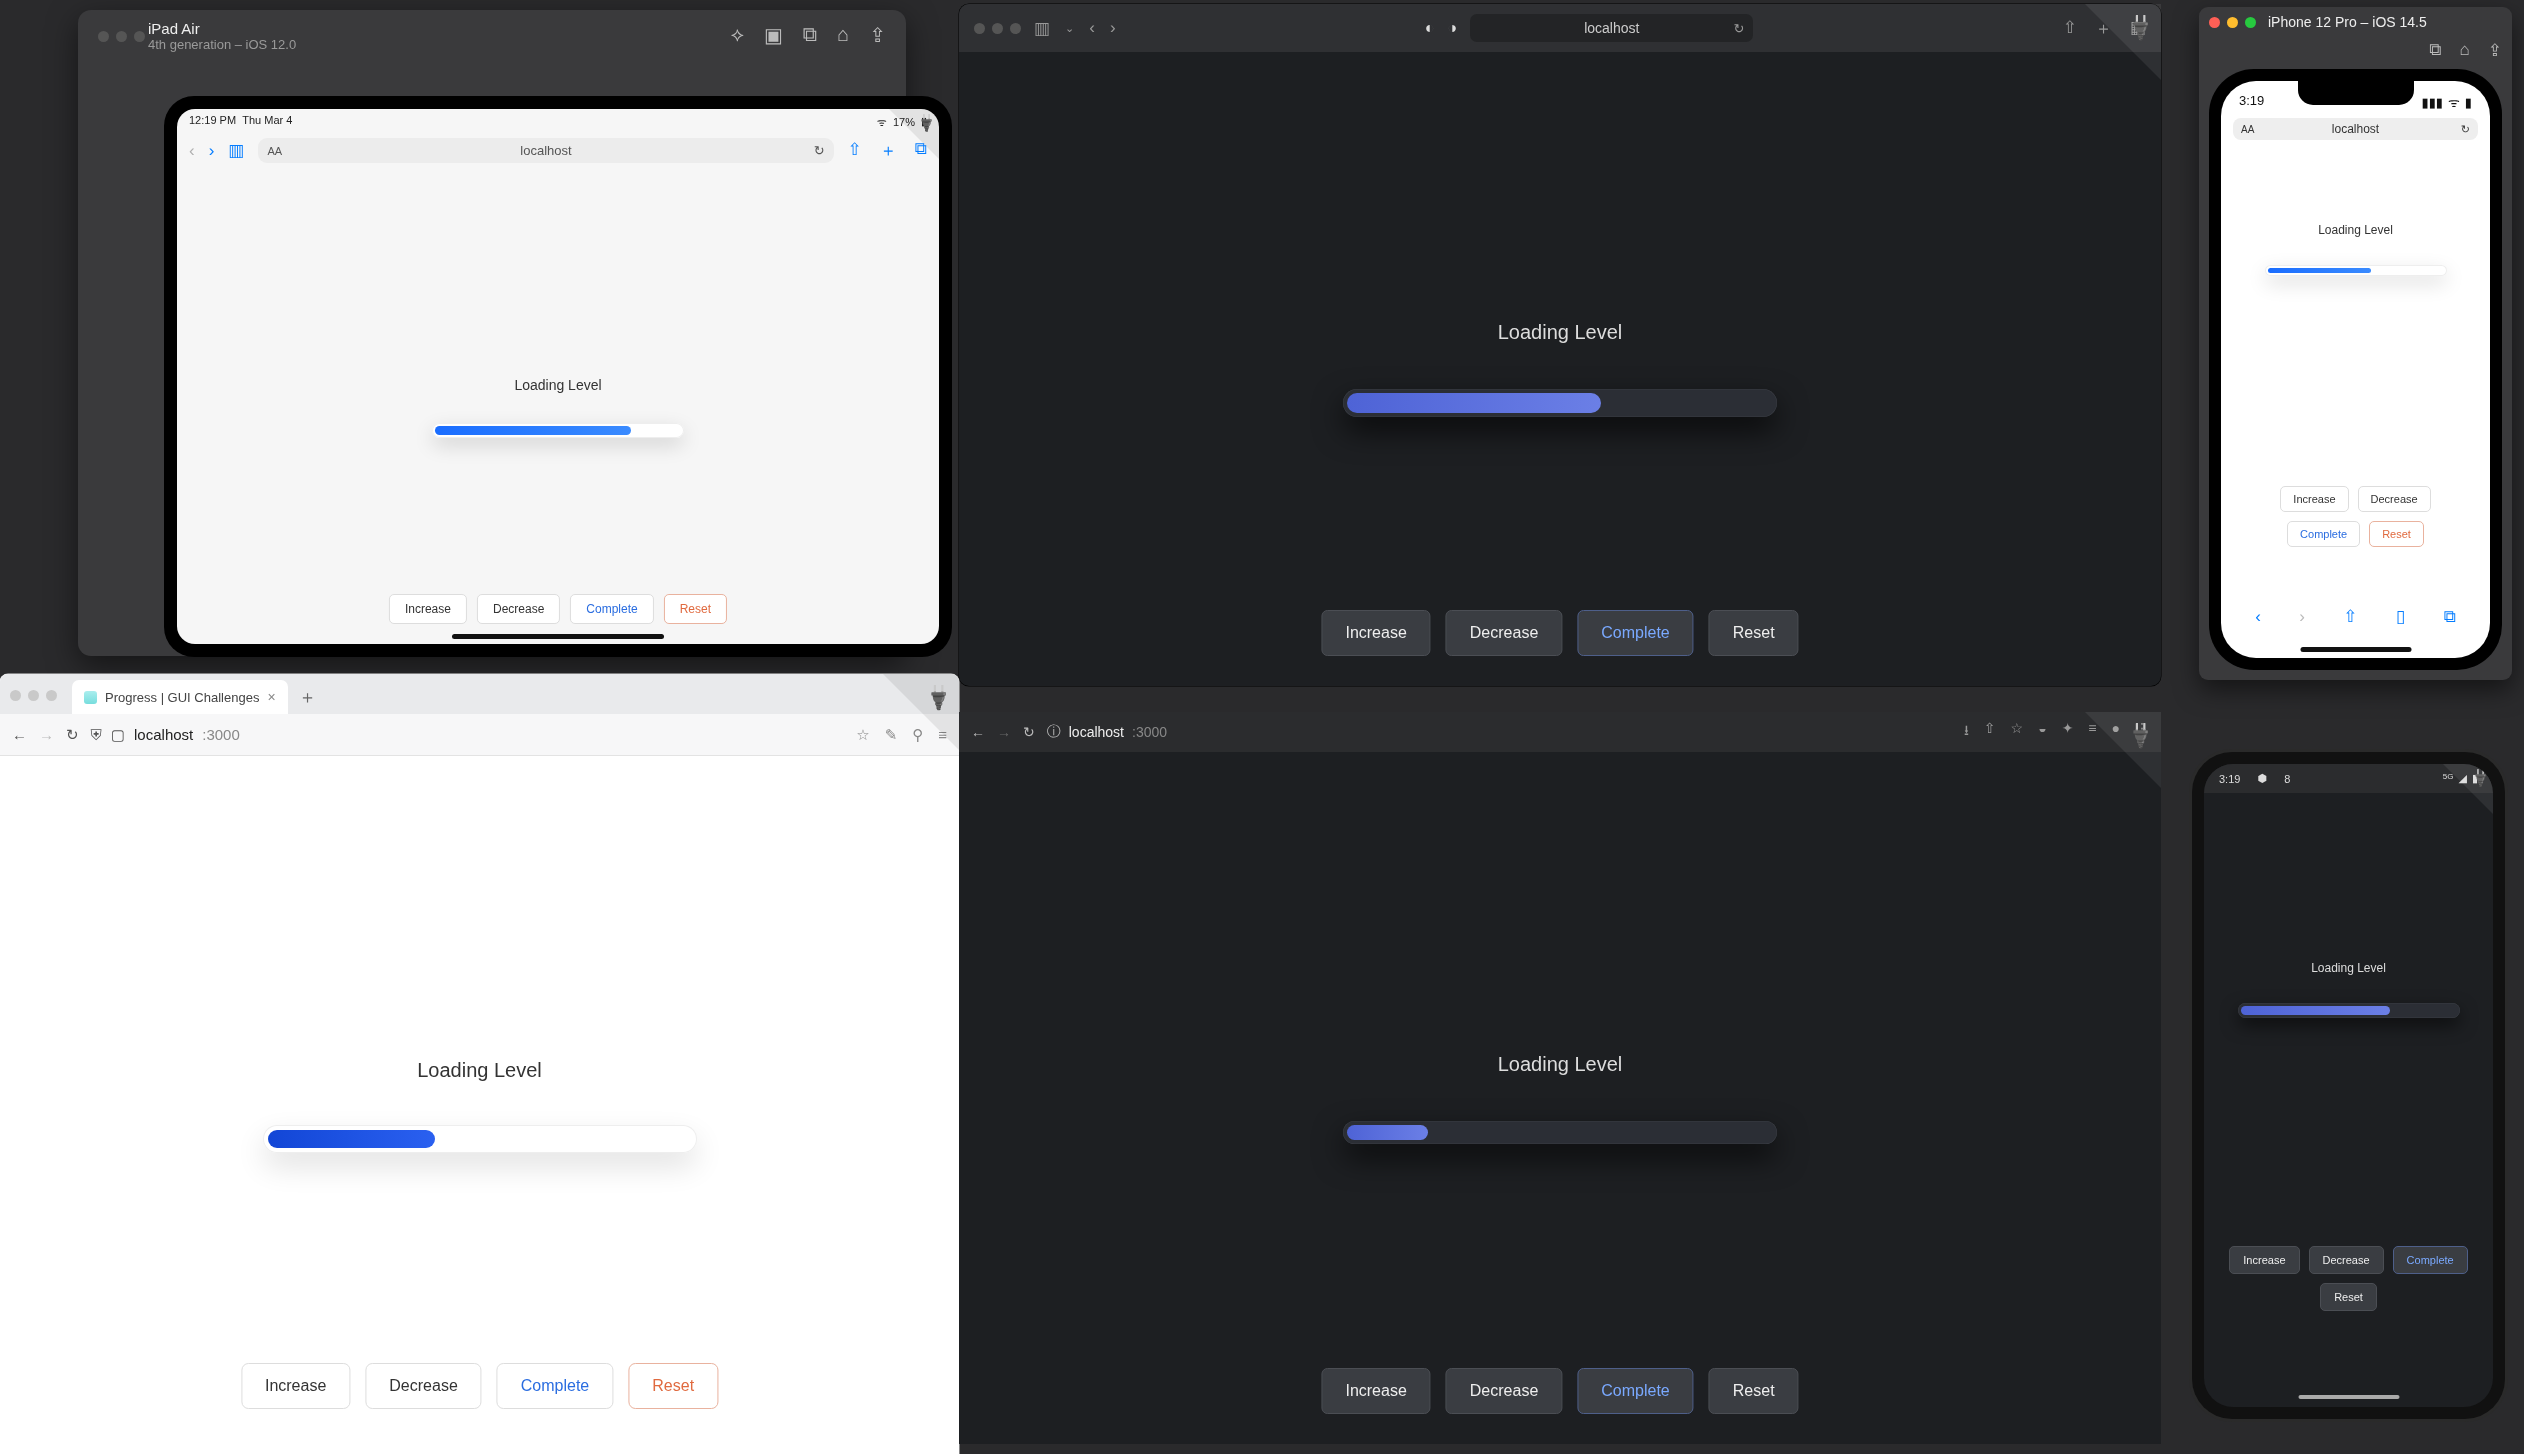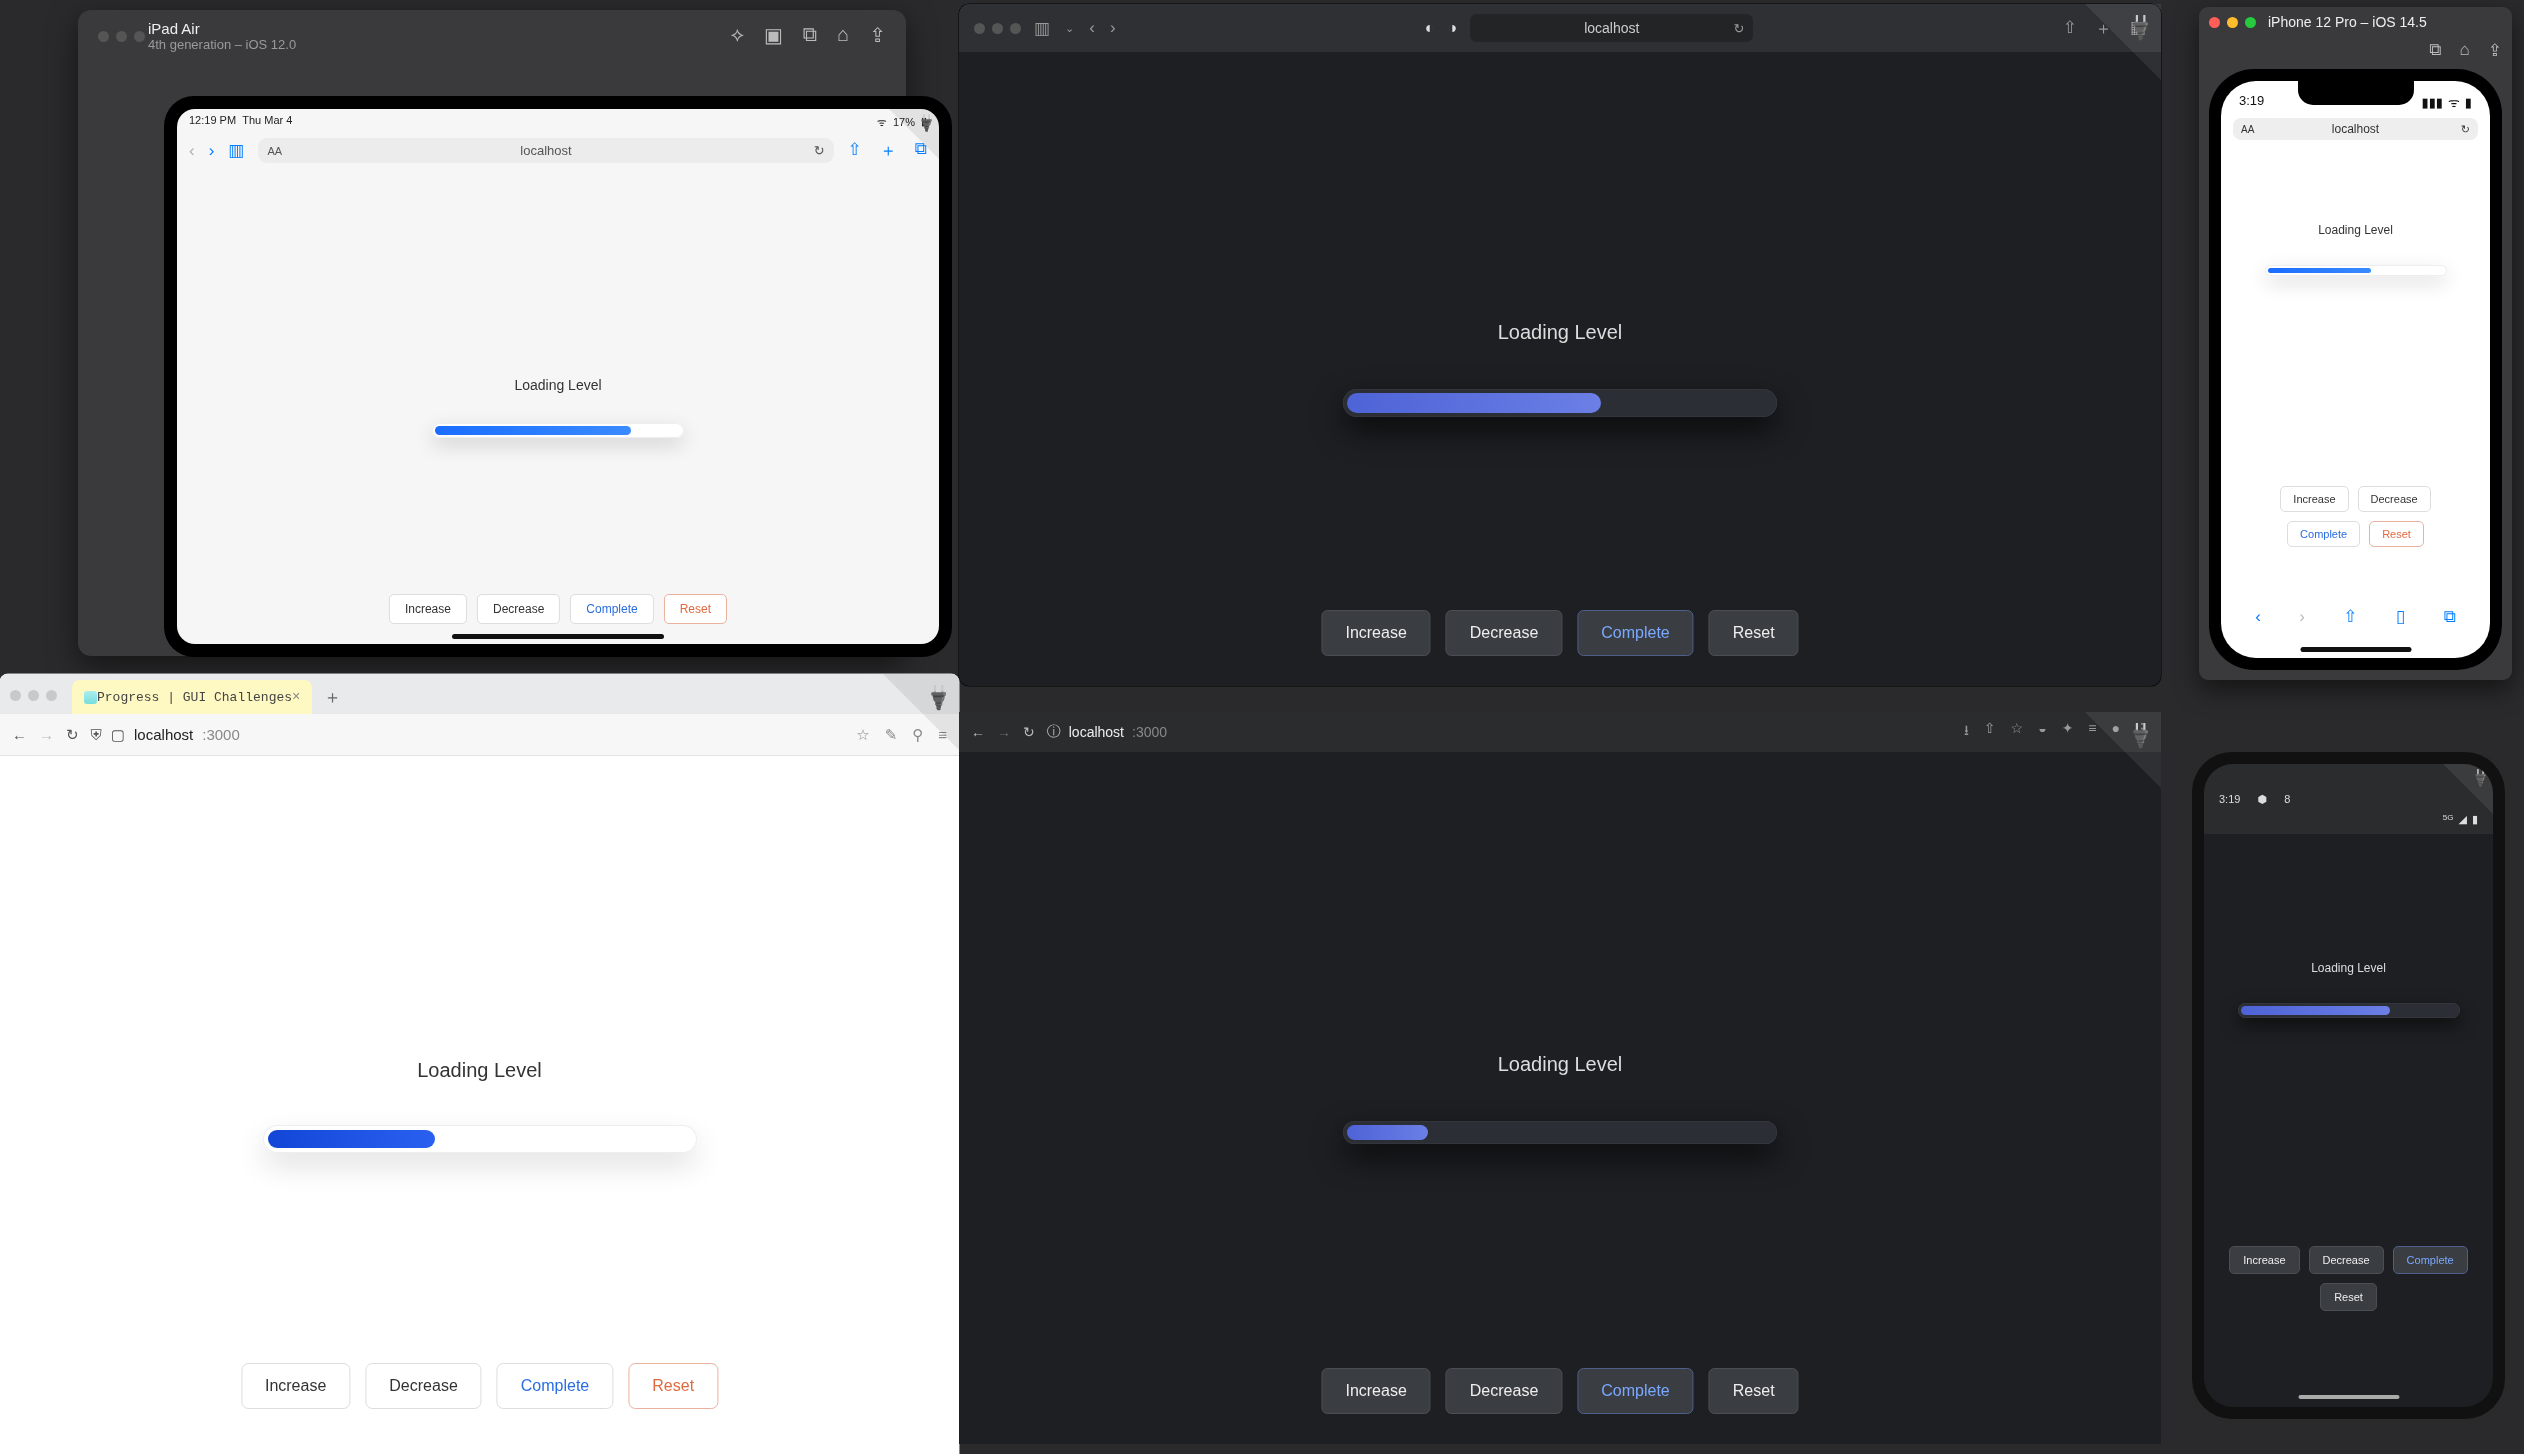--- a/index.html
+++ b/index.html
@@ -156,22 +156,22 @@
 
 #light-browser {
   left:0; top:674px; width:959px; height:780px;
   background:#fff; border-radius:8px 8px 0 0;
   box-shadow:0 0 0 0.5px #ddd;
 }
 #light-tabs { height:40px; background:#e9eaec; border-radius:8px 8px 0 0; display:flex; align-items:flex-end; padding:0 10px; gap:5px; }
 #light-tabs .tl-dots { margin-bottom:13px; margin-right:10px; }
 #light-tabs .tl-dot { background:#c9c9c9; }
 .tab {
-  background:#fef9c3; height:34px; min-width:212px; border-radius:7px 7px 0 0;
-  display:flex; align-items:center; padding:0 12px; font-size:13px; color:#444;font-family:Liberation Mono, monospace;
+  background:#ffffff; height:34px; min-width:212px; border-radius:7px 7px 0 0;
+  display:flex; align-items:center; padding:0 12px; gap:8px; font-size:13px; color:#444;
 }
 .tab .fav { width:13px; height:13px; border-radius:3px; background:linear-gradient(#aee, #7dd); }
 .tab .close { margin-left:auto; color:#888; font-size:14px; }
 .tab-plus { width:30px; display:flex; align-items:center; justify-content:center; color:#666; font-size:18px; height:34px; }
 #light-url { height:42px; background:#f7f7f8; border-bottom:0.5px solid #e3e3e3; display:flex; align-items:center; padding:0 12px; gap:12px; color:#555; font-size:15px; }
 #light-url .addr-box { flex:1; display:flex; align-items:center; gap:9px; height:25px; }
 #light-url .host { color:#222; }
 #light-url .port { color:#888; }
 #light-url .right-icons { display:flex; gap:15px; color:#888; font-size:15px; }
 #light-content { position:absolute; inset:83px 0 0 0; display:flex; flex-direction:column; align-items:center; justify-content:center; }
@@ -201,21 +201,21 @@
 
 
 #android-window { left:2192px; top:752px; width:333px; }
 #android-frame {
   width:313px; height:667px; background:#111; border-radius:40px; padding:12px; position:relative;
   box-shadow:0 0 0 3px #2a2a2a;
 }
 #android-screen { width:100%; height:100%; background:#1d1f22; border-radius:29px; position:relative; overflow:hidden; }
 #android-status { display:flex; justify-content:space-between; padding:8px 15px; font-size:11px; color:#ddd; background:#2b2c2e; }
 #android-status .left { display:flex; gap:7px; align-items:center; }
-#android-status .right { display:flex; gap:5px;margin-top:41px; }
+#android-status .right { display:flex; gap:5px; }
 #android-content { position:absolute; inset:30px 0 0 0; display:flex; flex-direction:column; align-items:center; padding-top:167px; }
 #android-content h1 { font-size:12px; font-weight:400; color:#ddd; margin-bottom:28px; }
 #android-track {
   width:222px; height:15px; background:#2b2e35; border-radius:9px; position:relative;
   box-shadow:0 7px 17px rgba(0,0,0,.6), inset 0 0 0 0.5px #3a3d44;
 }
 #android-track .bar { position:absolute; left:3px; top:3px; bottom:3px; border-radius:7px; background:linear-gradient(90deg,#4e63d6,#6b7fe6); }
 #android-buttons { position:absolute; bottom:96px; left:50%; transform:translateX(-50%); display:flex; flex-wrap:wrap; gap:9px; justify-content:center; width:242px; }
 #android-buttons .btn-dark { padding:7px 13px; font-size:11px; border-radius:5px; }
 #android-homebar { position:absolute; bottom:8px; left:50%; transform:translateX(-50%); width:101px; height:4px; background:#aaa; border-radius:4px; }

